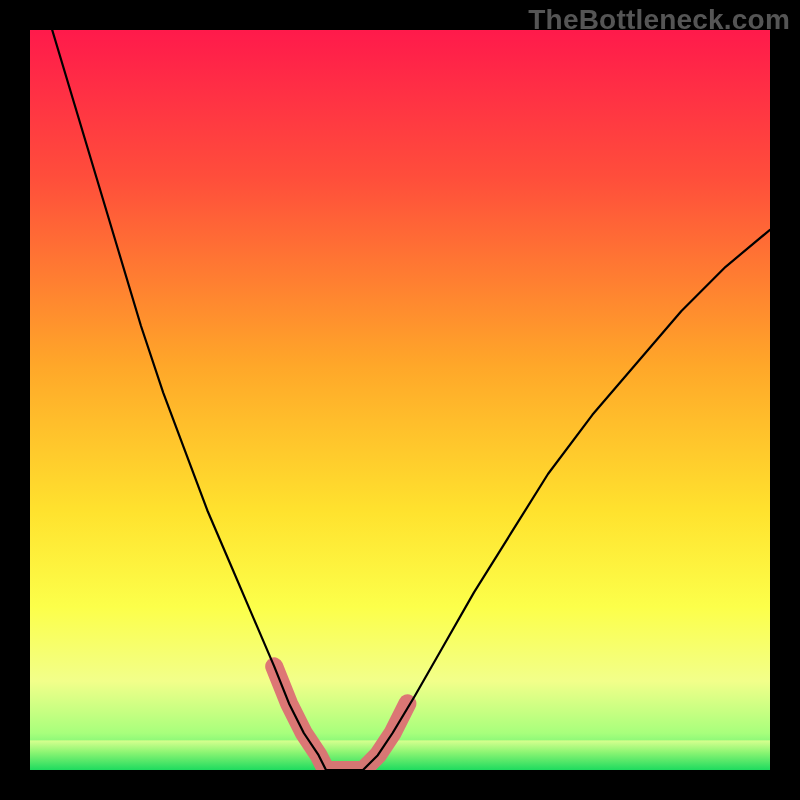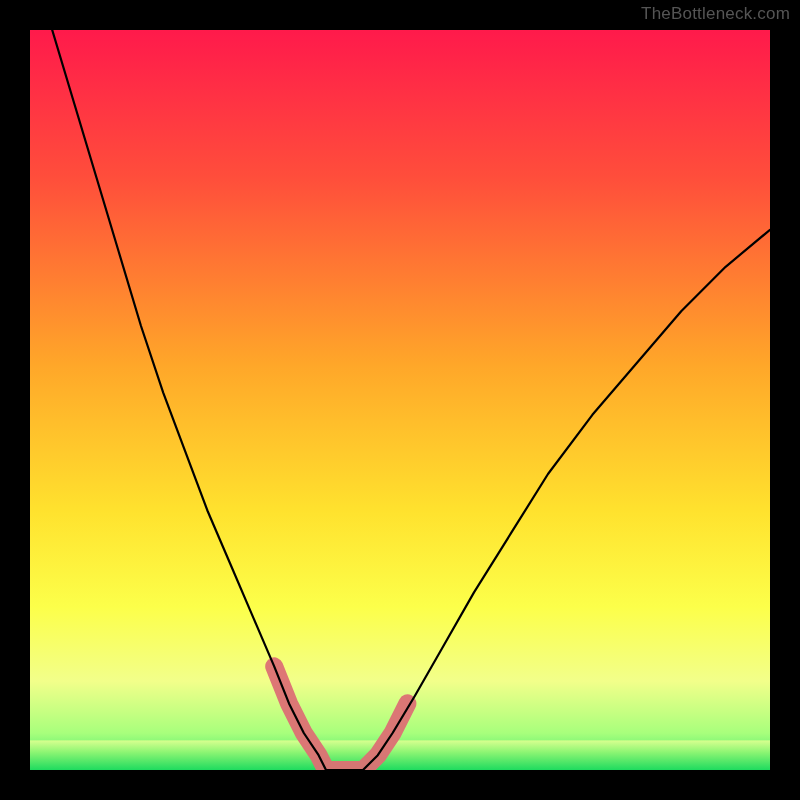--- a/index.html
+++ b/index.html
@@ -15,22 +15,22 @@
     position: relative;
     width: 800px;
     height: 800px;
     background: #000;
   }
   .watermark {
     position: absolute;
     top: 4px;
     right: 10px;
     color: #555;
-    font-size: 17px;
-    font-weight: 400;
+    font-size: 28px;
+    font-weight: 700;
     letter-spacing: 0.2px;
     z-index: 10;
     margin-left: 11px;
   }
   .plot-outer {
     position: absolute;
     left: 30px;
     top: 30px;
     width: 740px;
     height: 740px;

